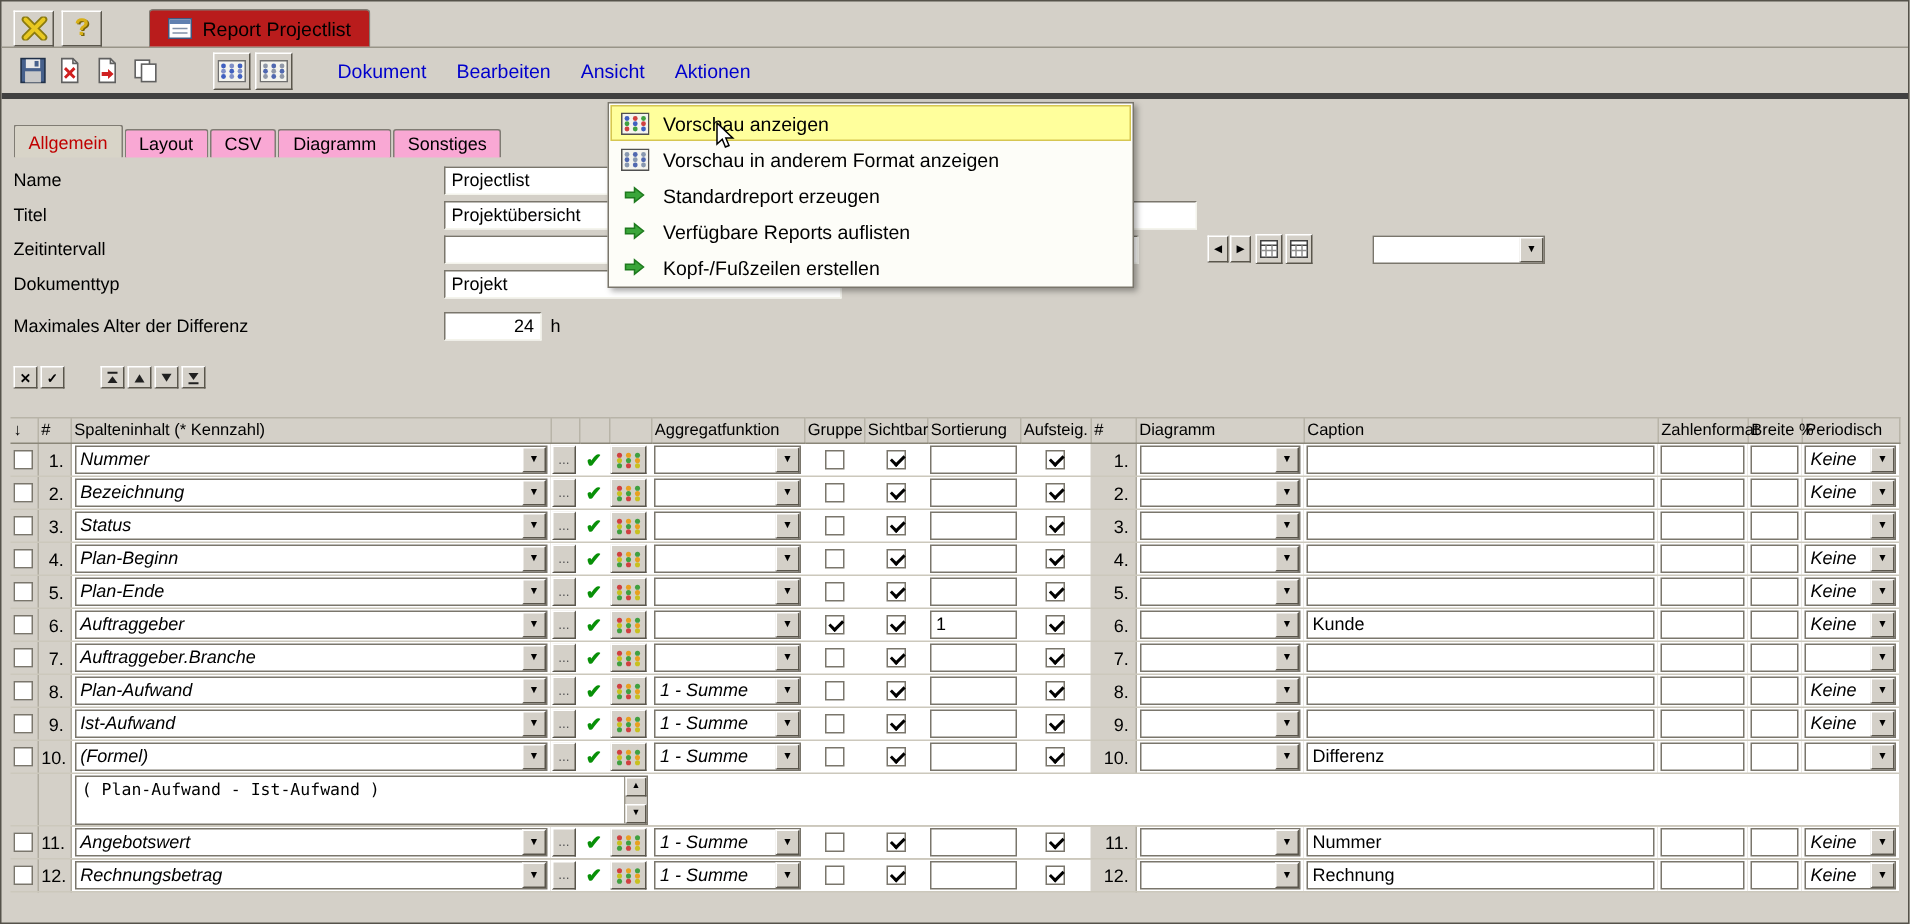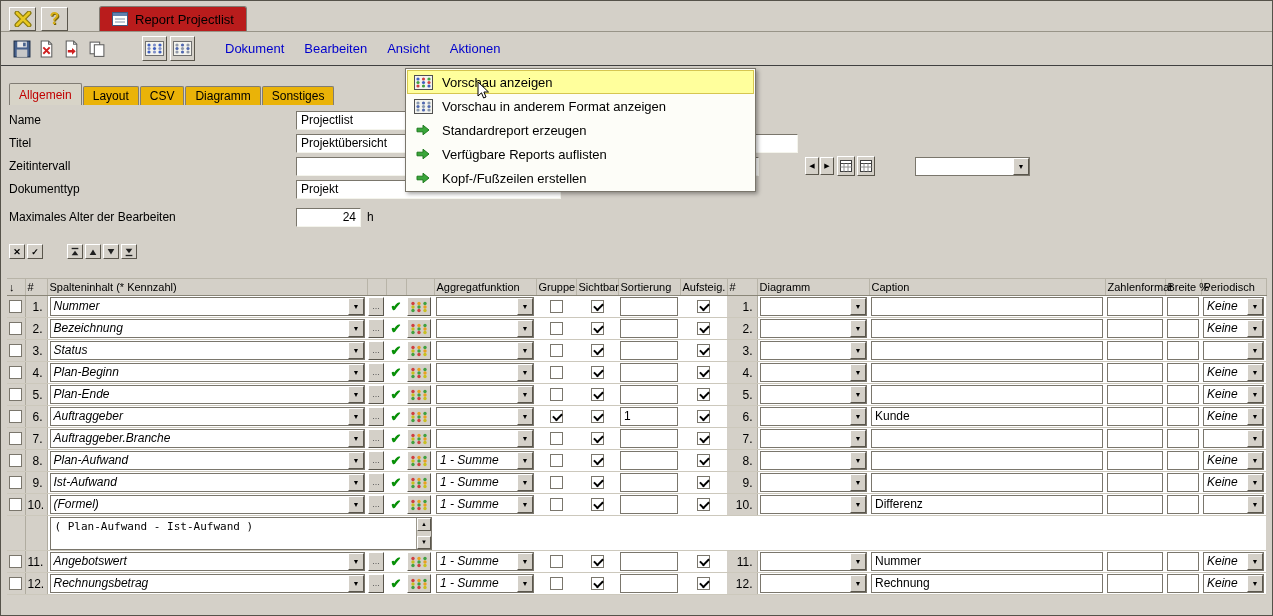--- a/index.html
+++ b/index.html
@@ -7,29 +7,29 @@
   body{width:1273px;height:616px;font-family:"Liberation Sans",sans-serif;font-size:12px;color:#000;background:#d4d0c8;position:relative;overflow:hidden;}
   .window{position:absolute;inset:0;border:1px solid #55524a;background:#d4d0c8;overflow:hidden;}
 
   
   .titlebar{height:31px;display:flex;align-items:flex-end;padding:3px 6px 0 8px;border-bottom:1px solid #989488;}
   .tb-btn{width:27px;height:24px;margin-right:5px;display:flex;align-items:center;justify-content:center;border:1px solid;border-color:#fff #5a564c #5a564c #fff;background:#d4d0c8;padding:0;cursor:default;}
   .q-glyph{color:#d8b018;font-weight:bold;font-size:16px;text-shadow:1px 1px 0 #786408;font-style:normal;}
   .doc-tab{margin-left:26px;height:25px;display:flex;align-items:center;gap:7px;padding:0 12px;border:1px solid #807c74;border-bottom:none;background:#b91c1c;border-radius:3px 3px 0 0;font-size:13px;}
 
   
-  .toolbar{height:34px;display:flex;align-items:center;padding:0 8px;border-bottom:1px solid #404040;}
+  .toolbar{height:34px;display:flex;align-items:center;padding:0 8px;border-bottom:4px solid #404040;}
   .tool-btn{width:25px;height:25px;display:flex;align-items:center;justify-content:center;background:transparent;border:1px solid transparent;padding:0;cursor:default;}
   .tool-btn.framed{border:1px solid;border-color:#fff #5a564c #5a564c #fff;background:#d4d0c8;margin-left:3px;}
   .menubar{margin-left:30px;display:flex;gap:20px;}
   .menu-label{color:#0000cc;font-size:13px;cursor:default;}
 
   
   .tabstrip{display:flex;align-items:flex-end;padding-left:8px;margin-top:17px;height:22px;}
-  .tab{height:19px;display:flex;align-items:center;padding:0 9px;background:#eab308;border:1px solid #807c74;border-bottom:none;border-radius:2px 2px 0 0;margin-right:1px;font-size:12px;cursor:default;}
+  .tab{height:19px;display:flex;align-items:center;padding:0 9px;background:#f9a8d4;border:1px solid #807c74;border-bottom:none;border-radius:2px 2px 0 0;margin-right:1px;font-size:12px;cursor:default;}
   .tab.active{height:22px;background:#d8d4c8;color:#c00000;}
 
   
   .formarea{padding:4px 0 0 8px;}
   .frow{display:flex;align-items:center;height:22px;margin-bottom:1px;}
   .flabel{width:287px;flex:none;}
   .field{height:19px;display:flex;align-items:center;padding:0 4px;border:1px solid;border-color:#7a766c #f4f4ec #f4f4ec #7a766c;background:#fff;white-space:nowrap;overflow:hidden;}
   .mini-btn{width:22px;height:20px;display:flex;align-items:center;justify-content:center;border:1px solid;border-color:#fff #5a564c #5a564c #fff;background:#d4d0c8;padding:0;margin-left:2px;cursor:default;}
   .nav-btn{width:14px;height:18px;display:flex;align-items:center;justify-content:center;border:1px solid;border-color:#fff #5a564c #5a564c #fff;background:#d4d0c8;padding:0;font-size:7px;margin-left:1px;cursor:default;}
   .unit{margin-left:6px;}
@@ -234,21 +234,21 @@
           </span>
       </div>
     </div>
     <div class="frow">
       <span class="flabel">Dokumenttyp</span>
       <div class="field" style="width:265px">
           <span>Projekt</span>
         </div>
     </div>
     <div class="frow" style="margin-top:6px">
-      <span class="flabel">Maximales Alter der Bearbeiten</span>
+      <span class="flabel">Maximales Alter der Differenz</span>
       <div class="field" style="width:65px;justify-content:flex-end">
           <span>24</span>
         </div>
       <span class="unit">h</span>
     </div>
   </div>
 
   <div class="rowtools">
     <button class="rt-btn">
         <i style="font-style:normal">✕</i>

